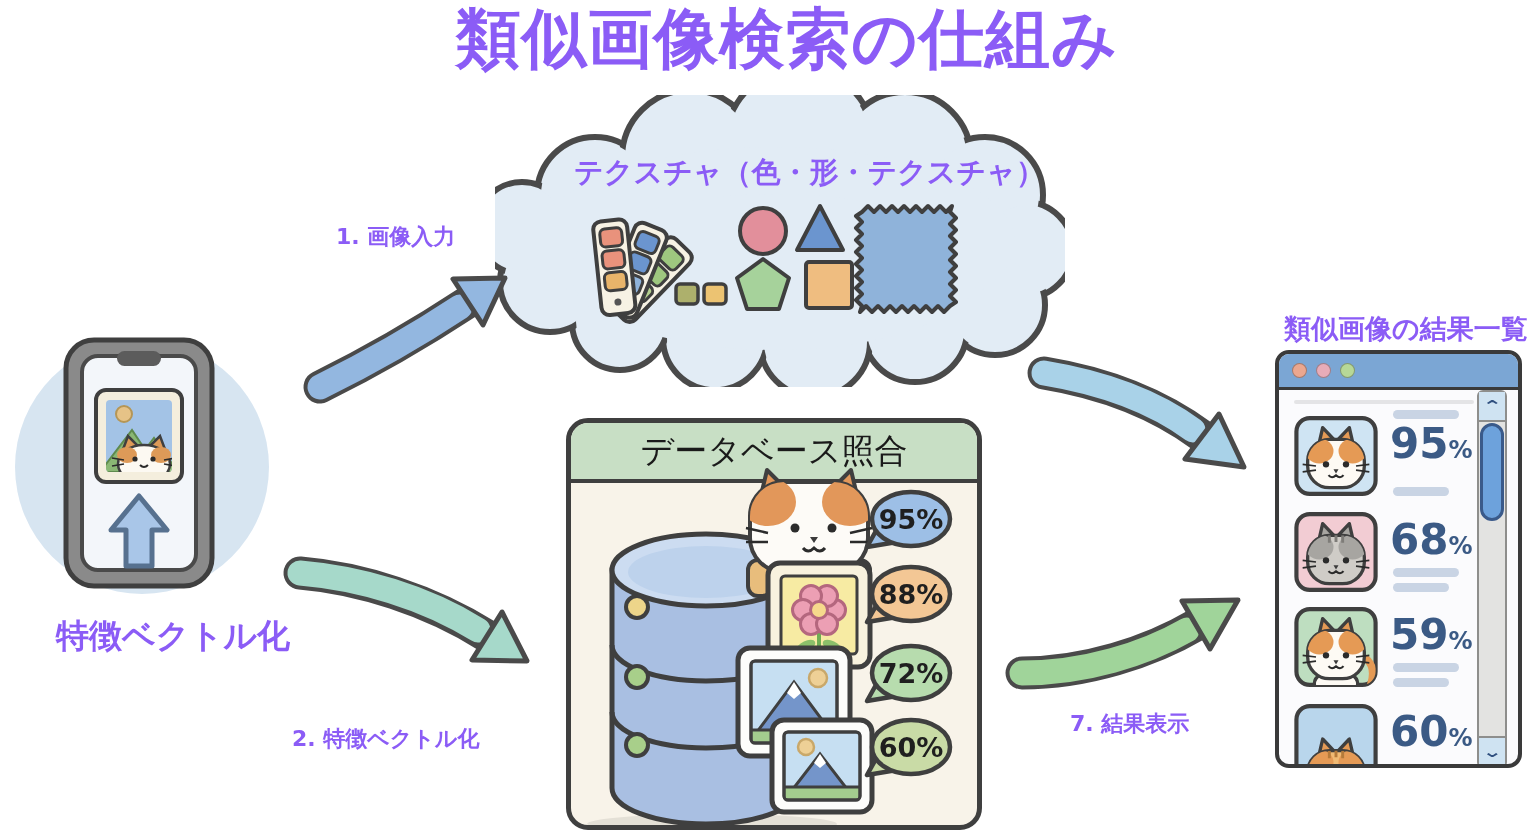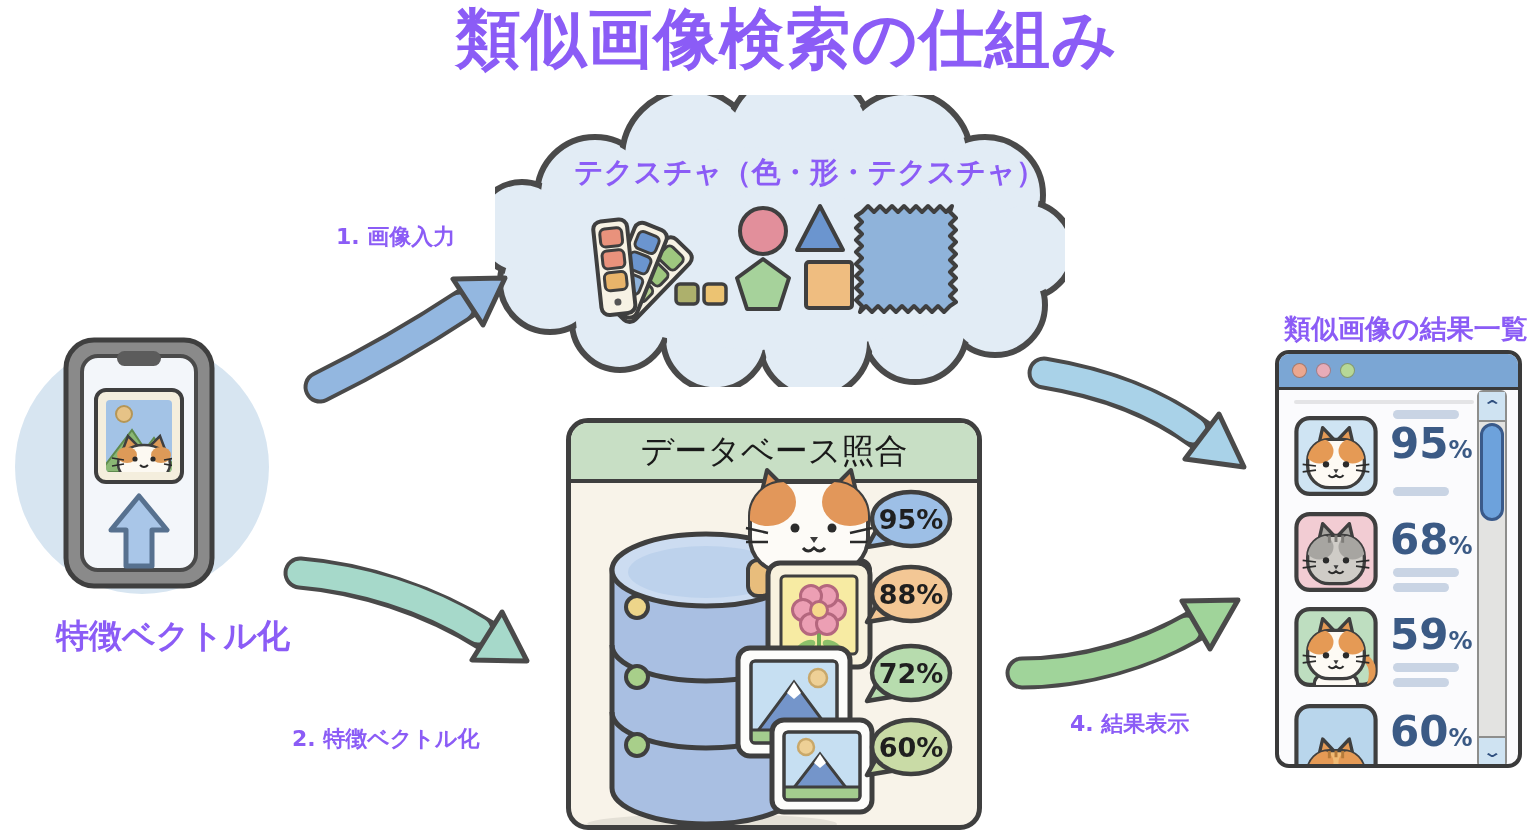--- a/index.html
+++ b/index.html
@@ -143,21 +143,21 @@
         <path d="M140,465 Q144,469 148,465" stroke="#2b2b2b" stroke-width="2" fill="none"></path>
         <path d="M112,458 L124,460 M112,466 L124,464 M164,460 L176,458 M164,464 L176,466" stroke="#2b2b2b" stroke-width="1.6"></path>
       </g>
     </g>
     <polygon points="139,496 167,530 152,530 152,566 126,566 126,530 111,530" fill="#a9c6e8" stroke="#57718f" stroke-width="5" stroke-linejoin="round"></polygon>
   </svg>
   <div class="lbl upload-lbl">特徴ベクトル化</div>
 
   <div class="lbl step step1">1. 画像入力</div>
   <div class="lbl step step2">2. 特徴ベクトル化</div>
-  <div class="lbl step step4">4. 結果表示</div>
+  <div class="lbl step step4">7. 結果表示</div>
 
   <svg class="abs" style="left:0;top:0;pointer-events:none;" width="1536" height="837" viewBox="0 0 1536 837">
     <g stroke-linecap="round" stroke-linejoin="round">
 
       <g>
         <path d="M320,387 Q395,350 468,302" stroke="#4a4a4a" stroke-width="33" fill="none"></path>
         <path d="M320,387 Q395,350 460,307" stroke="#93b7e0" stroke-width="25" fill="none"></path>
         <polygon points="505,278 483,325 453,279" fill="#93b7e0" stroke="#4a4a4a" stroke-width="5"></polygon>
       </g>
 

